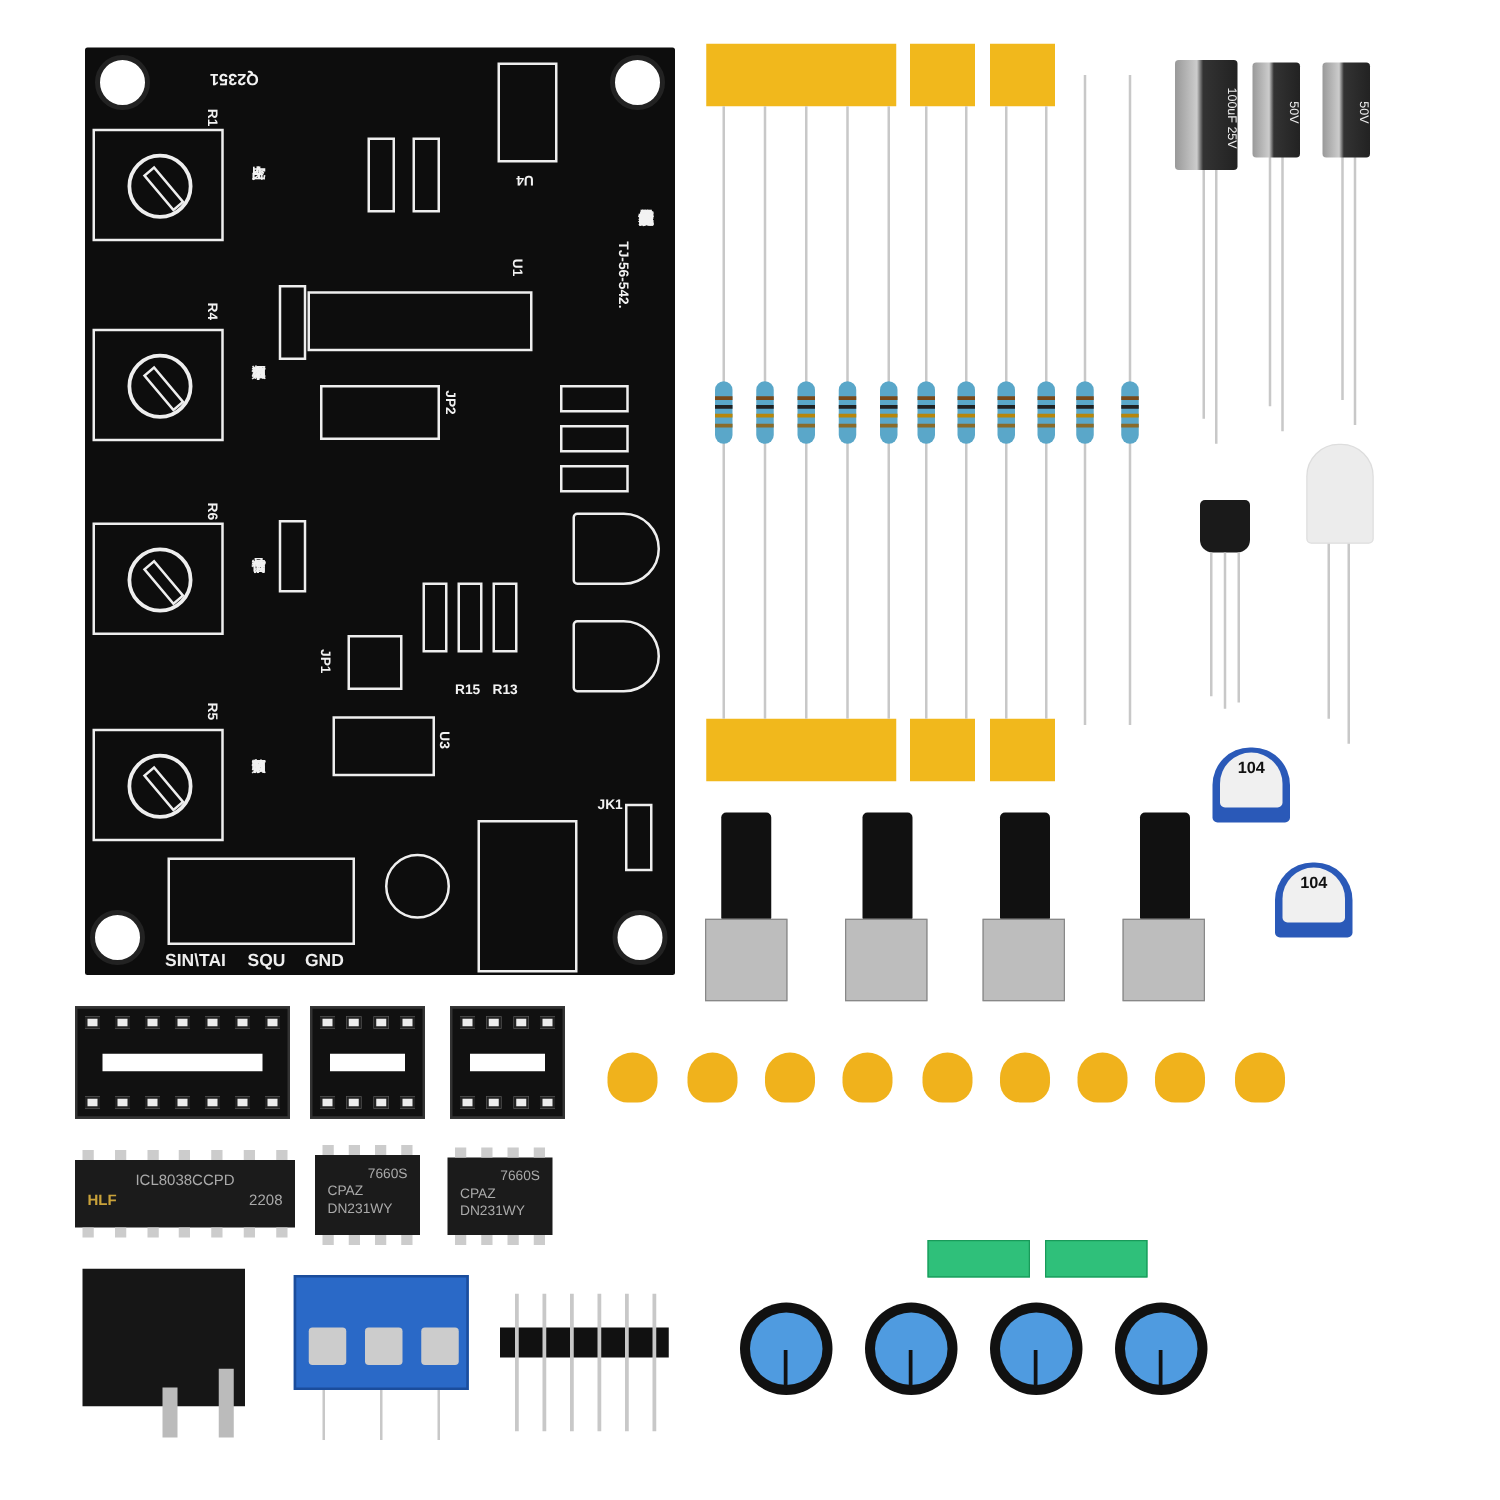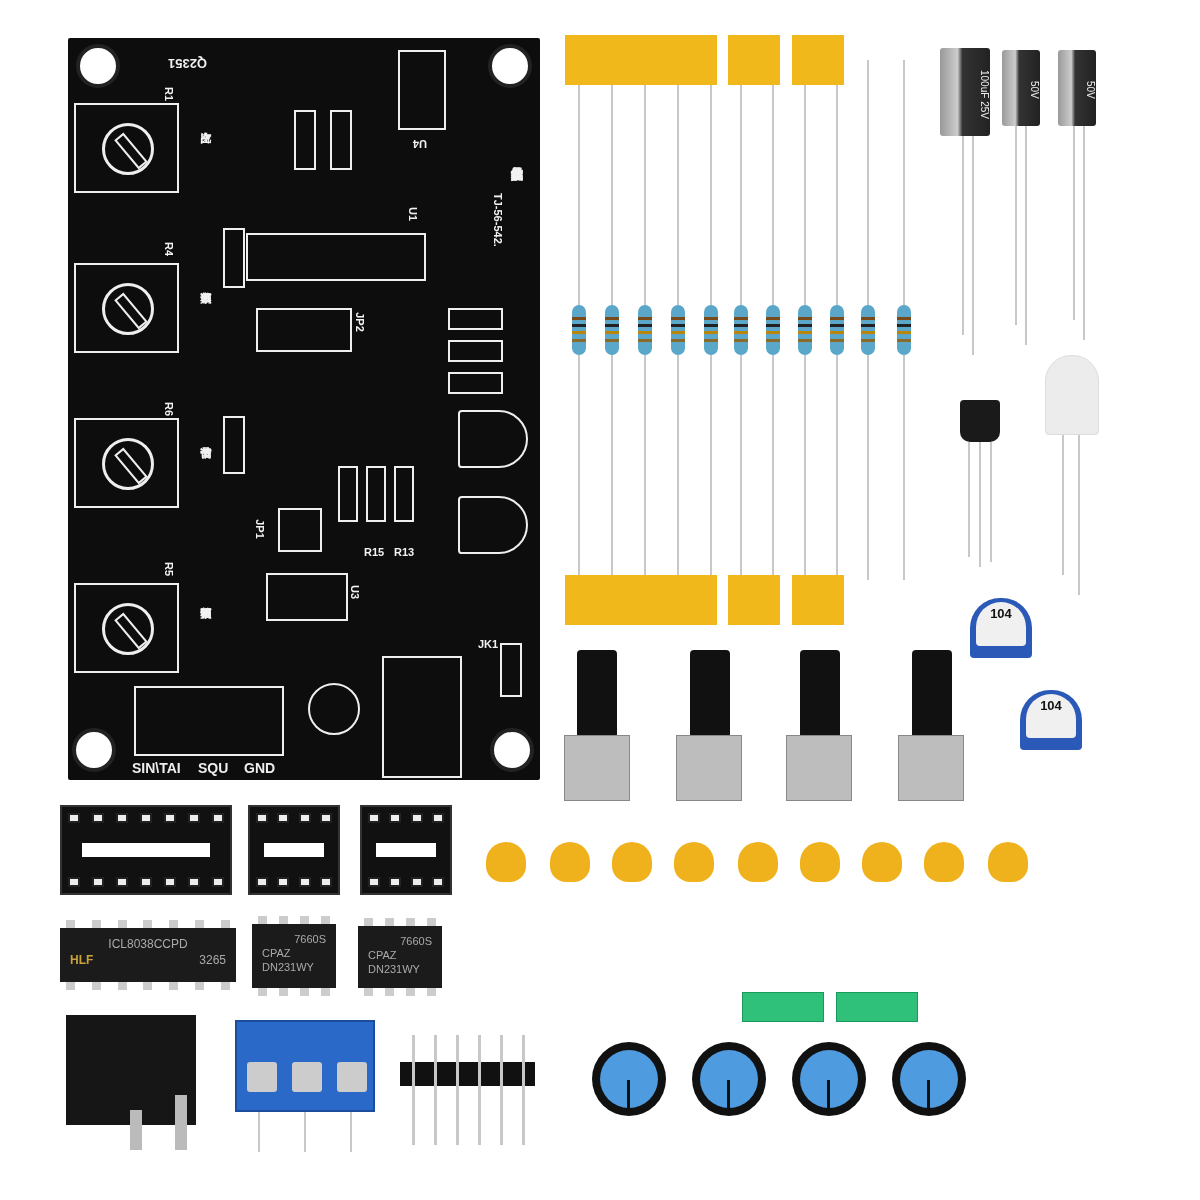--- a/index.html
+++ b/index.html
@@ -253,21 +253,21 @@
   <div class="chip-pins" style="top:-8px">
       <span></span>
       <span></span>
       <span></span>
       <span></span>
       <span></span>
       <span></span>
       <span></span>
     </div>
   <div style="text-align:center">ICL8038CCPD</div>
-  <div><span style="font-weight:bold;color:#c9a23a">HLF</span><span style="float:right">3265</span></div>
+  <div><span style="font-weight:bold;color:#c9a23a">HLF</span><span style="float:right">2208</span></div>
   <div class="chip-pins" style="bottom:-8px">
       <span></span>
       <span></span>
       <span></span>
       <span></span>
       <span></span>
       <span></span>
       <span></span>
     </div>
 </div>

